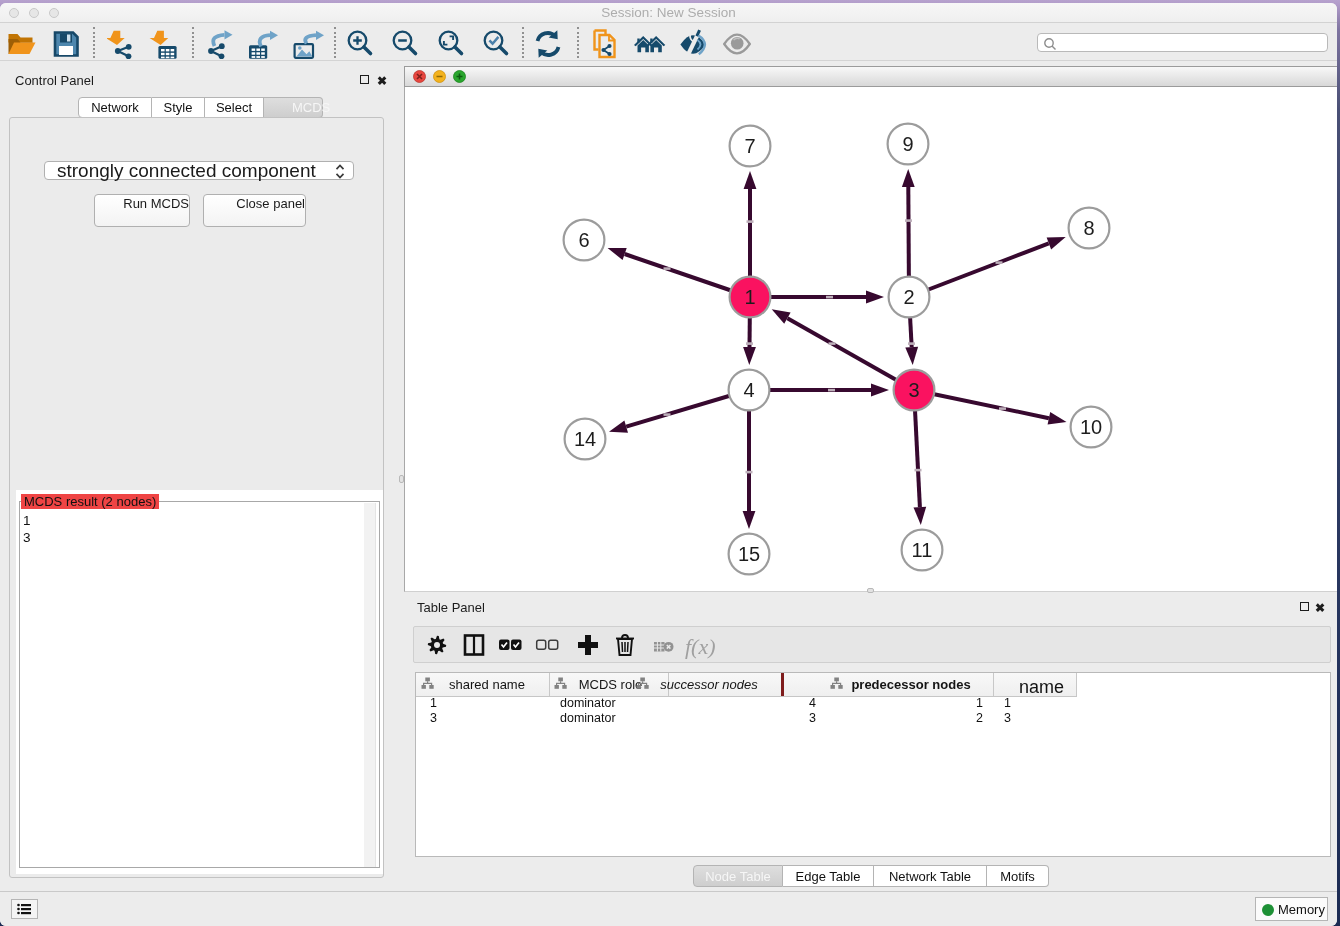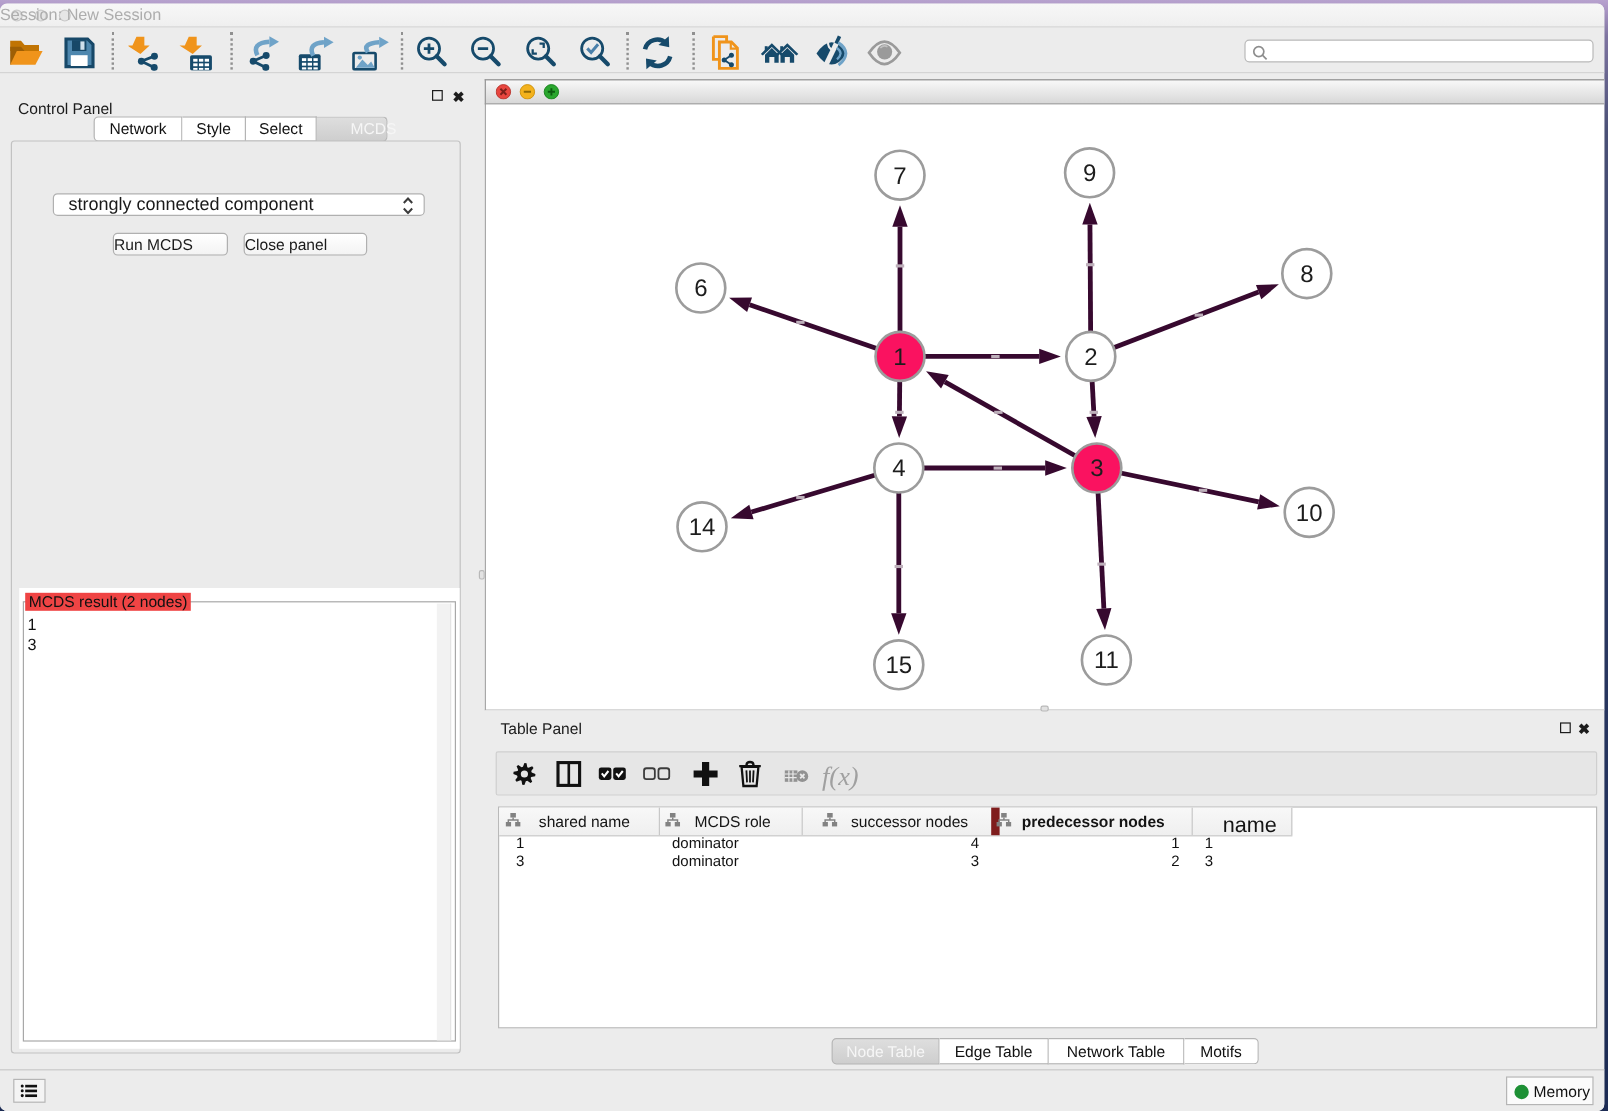--- a/index.html
+++ b/index.html
@@ -12,40 +12,40 @@
   .abs { position:absolute; }
   #win {
     position:absolute; left:0; top:3px; width:1337px; height:923px;
     background:#ececec; border-radius:6px; overflow:hidden;
   }
   
   #titlebar { position:absolute; left:0; top:0; width:1337px; height:20px;
     background:linear-gradient(#f7f7f7,#efefef); border-bottom:1px solid #d2d2d2; }
   .tl { position:absolute; top:5px; width:10px; height:10px; border-radius:50%;
     background:#e6e6e6; border:1px solid #c8c8c8; }
-  #wtitle { position:absolute; top:2px; left:0; width:1337px; 
+  #wtitle { position:absolute; top:2px; left:0; width:1337px; text-align:center;
     font-size:13.5px; color:#adadad; }
   
   #toolbar { position:absolute; left:0; top:20px; width:1337px; height:38px;
     background:#ececec; border-bottom:1px solid #d4d4d4; }
   .tbi { position:absolute; top:6px; }
   .tsep { position:absolute; top:4px; height:31px; width:0;
     border-left:2px dotted #909090; }
   #searchbox { position:absolute; left:1037px; top:10px; width:291px; height:19px;
     background:#fff; border:1px solid #b9b9b9; border-radius:4px; }
   
   .ptitle { font-size:13px; color:#1c1c1c; position:absolute; }
   .floatico { position:absolute; width:9px; height:9px; border:1.6px solid #1c1c1c; background:transparent; }
   .closeico { position:absolute; font-size:12px; font-weight:bold; color:#1c1c1c; line-height:11px; }
   .tab { position:absolute; height:21px; background:#fff; border:1px solid #b4b4b4;
     font-size:13px; color:#111; text-align:center; line-height:19px; }
   .tabsel { background:linear-gradient(#dedede,#cecece); color:#f6f6f6; }
-  .btn { position:absolute; height:19px; background:linear-gradient(#ffffff,#f3f3f3);
+  .btn { position:absolute; height:33px; background:linear-gradient(#ffffff,#f3f3f3);
     border:1px solid #b0b0b0; border-radius:4px; font-size:13px; color:#1a1a1a;
-    text-align:left; line-height:17px; }
+    text-align:right; line-height:17px; }
 </style>
 </head>
 <body>
 <div id="win">
   <div id="titlebar">
     <div class="tl" style="left:9px;"></div>
     <div class="tl" style="left:29px;"></div>
     <div class="tl" style="left:49px;"></div>
     <div id="wtitle">Session: New Session</div>
   </div>
@@ -171,29 +171,29 @@
         <circle cx="15.2" cy="14.2" r="6.3" fill="#9a9a9a"></circle>
         <path d="M11.6 11 A5 5 0 0 1 17.6 9.9" fill="none" stroke="#bfbfbf" stroke-width="1.5"></path>
       </svg>
     <div id="searchbox">
         <svg style="position:absolute;left:5px;top:3px" width="14" height="14" viewBox="0 0 14 14">
           <circle cx="6" cy="6" r="4.2" fill="none" stroke="#8d8d8d" stroke-width="1.4"></circle>
           <path d="M9 9 L12.5 12.5" stroke="#8d8d8d" stroke-width="1.4"></path>
         </svg>
       </div>
   </div>
-  <div class="ptitle" style="left:15px;top:70px;margin-top:10px;">Control Panel</div>
+  <div class="ptitle" style="left:15px;top:70px;">Control Panel</div>
   <div class="floatico" style="left:360px;top:72px;"></div>
   <div class="closeico" style="left:377px;top:73px;">✖</div>
   <div class="tab" style="left:78px;top:94px;width:74px;border-radius:4px 0 0 4px;">Network</div>
   <div class="tab" style="left:152px;top:94px;width:53px;border-left:none;">Style</div>
   <div class="tab" style="left:205px;top:94px;width:59px;border-left:none;">Select</div>
   <div class="tab tabsel" style="left:264px;top:94px;width:59px;border-left:none;border-radius:0 4px 4px 0;padding-left:28px;">MCDS</div>
   <div class="abs" style="left:9px;top:114px;width:375px;height:761px;background:#ebebeb;border:1px solid #c2c2c2;border-radius:3px;"></div>
-  <div class="abs" style="left:44px;top:158px;width:310px;height:19px;background:#fff;border:1px solid #b0b0b0;border-radius:4px;font-size:15px;color:#1a1a1a;line-height:17px;padding-left:12px;">strongly connected component
+  <div class="abs" style="left:44px;top:158px;width:310px;height:19px;background:#fff;border:1px solid #b0b0b0;border-radius:4px;font-size:19px;color:#1a1a1a;line-height:17px;padding-left:12px;">strongly connected component
     <svg style="position:absolute;right:8px;top:2px" width="10" height="15" viewBox="0 0 10 15">
         <path d="M1.5 5.2 L5 1.5 L8.5 5.2" fill="none" stroke="#3c3c3c" stroke-width="1.7"></path>
         <path d="M1.5 9.8 L5 13.5 L8.5 9.8" fill="none" stroke="#3c3c3c" stroke-width="1.7"></path>
       </svg>
   </div>
   <div class="btn" style="left:94px;top:191px;width:96px;">Run MCDS</div>
   <div class="btn" style="left:203px;top:191px;width:103px;">Close panel</div>
   <div class="abs" style="left:16px;top:487px;width:367px;height:384px;background:#fff;"></div>
   <div class="abs" style="left:19px;top:498px;width:361px;height:367px;border:1px solid #a8a8a8;"></div>
   <div class="abs" style="left:364px;top:500px;width:12px;height:364px;background:#f2f2f2;border-right:1px solid #e4e4e4;"></div>
@@ -328,21 +328,21 @@
     </div>
   <div class="abs" style="left:550px;top:670px;width:119px;height:23px;border-right:1px solid #c8c8c8;">
       <svg width="13" height="12" viewBox="0 0 13 12" style="position:absolute;top:4px;left:4px">
         <rect x="4.3" y="0.5" width="4.6" height="3.8" fill="#828282"></rect>
         <path d="M6.6 4.3 v2 M2.6 8.5 v-2.2 h8 v2.2" stroke="#828282" stroke-width="1.2" fill="none"></path>
         <rect x="0.5" y="8" width="4.4" height="3.8" fill="#828282"></rect>
         <rect x="8.3" y="8" width="4.4" height="3.8" fill="#828282"></rect>
       </svg>
       <div style="position:absolute;left:2px;top:4px;width:117px;text-align:center;font-size:13px;color:#141414;">MCDS role</div>
     </div>
-  <div class="abs" style="left:678px;top:670px;width:155px;height:23px;border-right:7px solid #7f1d1d;">
+  <div class="abs" style="left:629px;top:670px;width:155px;height:23px;border-right:3px solid #7f1d1d;font-style:italic;">
       <svg width="13" height="12" viewBox="0 0 13 12" style="position:absolute;top:4px;left:7px">
         <rect x="4.3" y="0.5" width="4.6" height="3.8" fill="#828282"></rect>
         <path d="M6.6 4.3 v2 M2.6 8.5 v-2.2 h8 v2.2" stroke="#828282" stroke-width="1.2" fill="none"></path>
         <rect x="0.5" y="8" width="4.4" height="3.8" fill="#828282"></rect>
         <rect x="8.3" y="8" width="4.4" height="3.8" fill="#828282"></rect>
       </svg>
       <div style="position:absolute;left:5px;top:4px;width:150px;text-align:center;font-size:13px;color:#141414;">successor nodes</div>
     </div>
   <div class="abs" style="left:824px;top:670px;width:170px;height:23px;border-right:1px solid #c8c8c8;font-weight:bold;">
       <svg width="13" height="12" viewBox="0 0 13 12" style="position:absolute;top:4px;left:6px">

